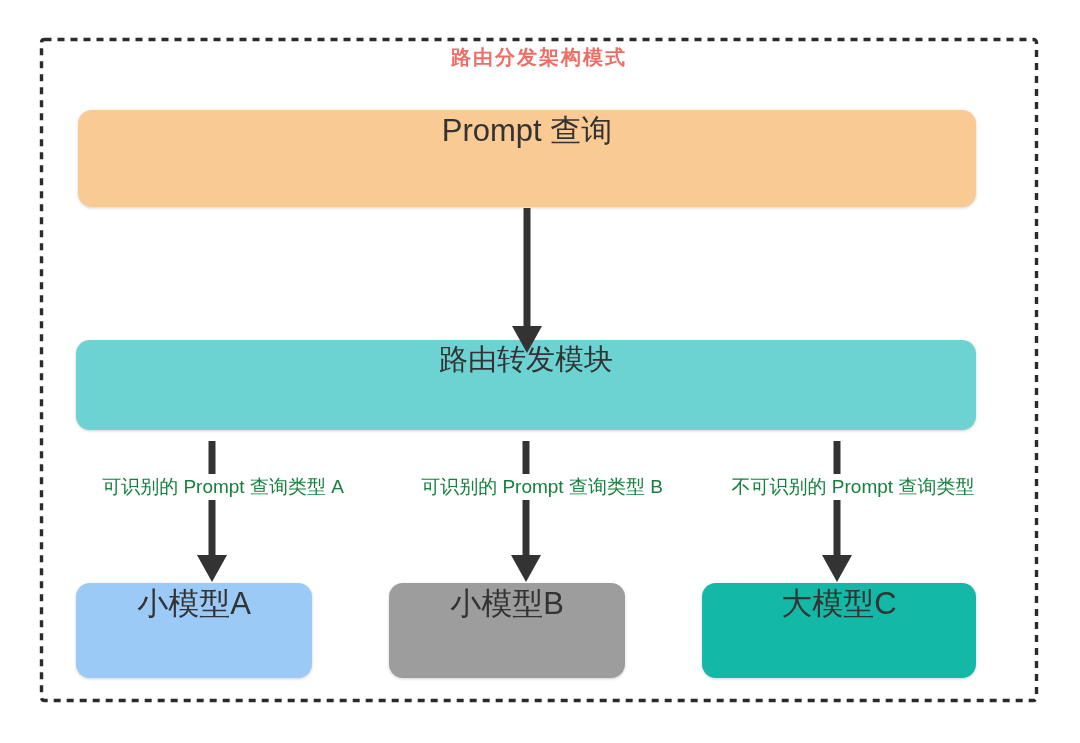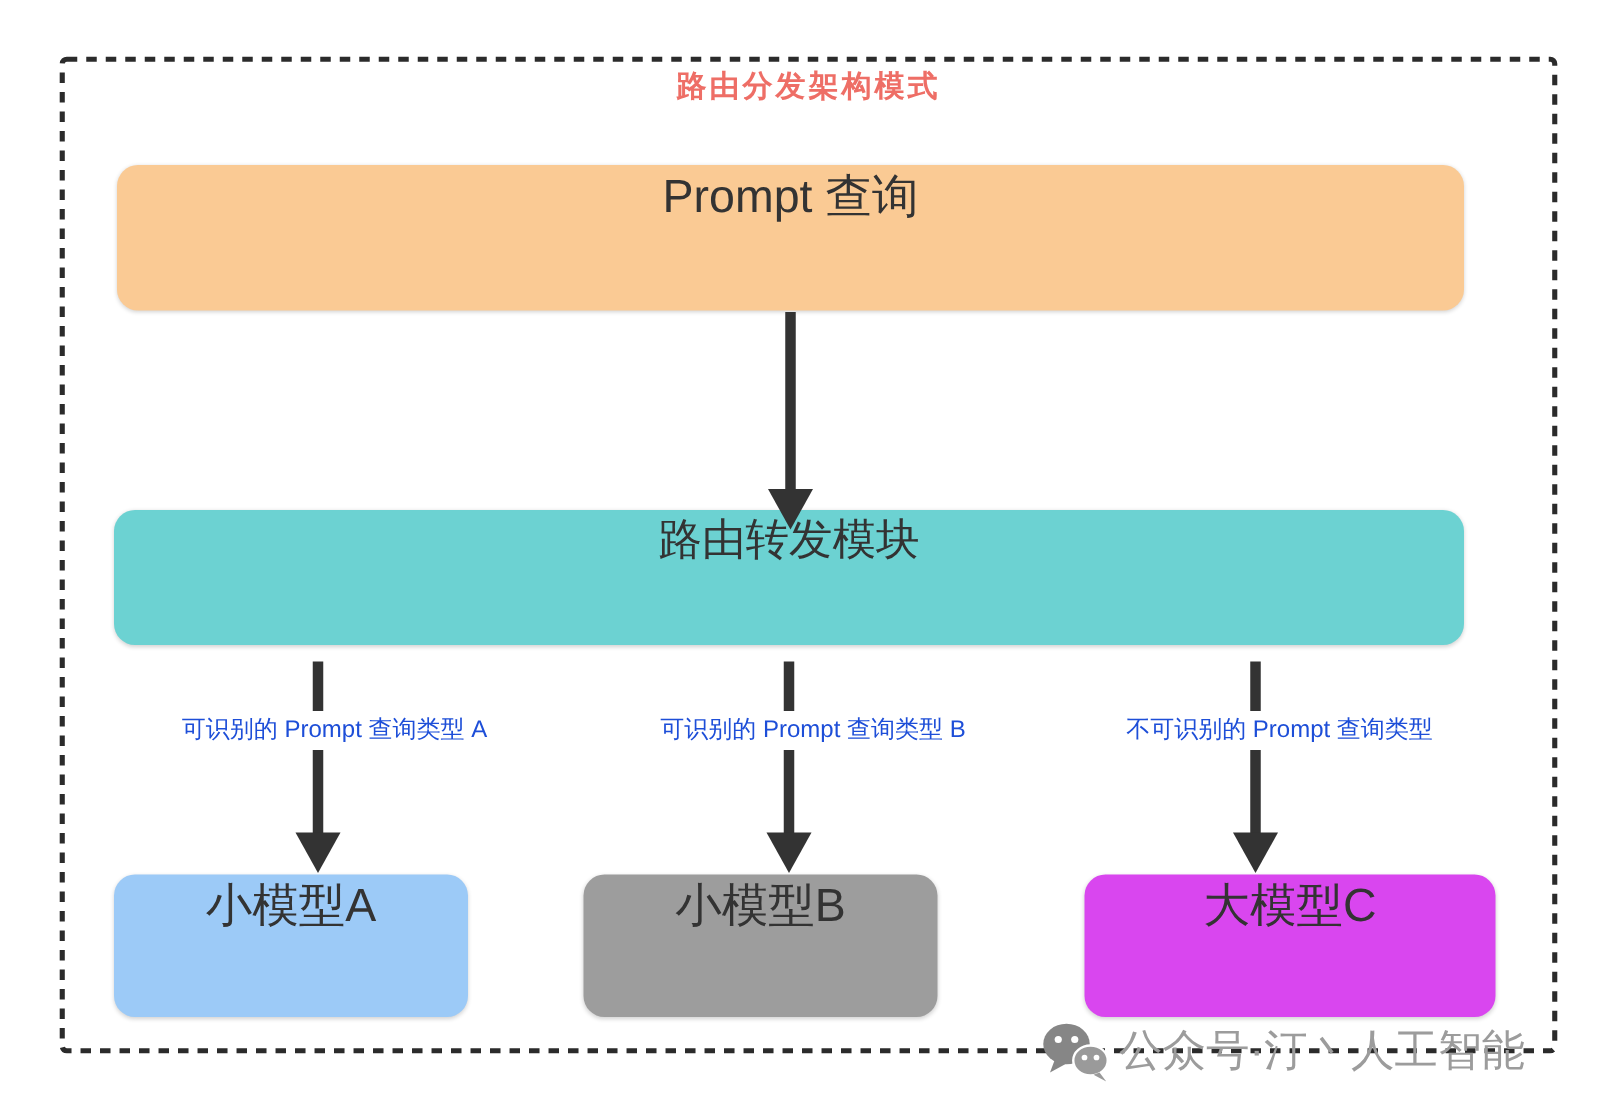--- a/index.html
+++ b/index.html
@@ -27,27 +27,27 @@
     display:flex;align-items:flex-start;justify-content:center;
     font-weight:normal;color:#333333;
     box-shadow:0 1px 3px rgba(0,0,0,0.18);
     z-index:2;
   }
   .box-prompt{left:78px;top:110px;width:898px;height:97px;background:#FACA94;font-size:31px;}
   .box-router{left:76px;top:340px;width:900px;height:90px;background:#6CD2D2;font-size:29px;}
   .box-model{top:583px;height:95px;font-size:31px;}
   .box-model-a{left:76px;width:236px;background:#9CCAF7;}
   .box-model-b{left:389px;width:236px;background:#9D9D9D;}
-  .box-model-c{left:723px;width:274px;background:#d946ef;}
+  .box-model-c{left:702px;width:274px;background:#14b8a6;}
   .edge-label{
     position:absolute;top:474px;
     transform:translateX(-50%);
     background:#ffffff;
     padding:1px 5px;
-    font-size:16px;line-height:24px;color:#1d4ed8;
+    font-size:19px;line-height:24px;color:#15803d;
     white-space:nowrap;
     z-index:4;
   }
   .edge-label-a{left:223px;}
   .edge-label-b{left:542px;}
   .edge-label-c{left:853px;}
   .watermark{
     position:absolute;left:694px;top:680px;
     display:flex;align-items:center;gap:6px;
     color:#9C9C9C;font-size:29px;line-height:42px;
@@ -101,27 +101,14 @@
   </div>
 
   <div class="box box-model box-model-c">
     <span>大模型C</span>
   </div>
 
   <div class="edge-label edge-label-a">可识别的 Prompt 查询类型 A</div>
   <div class="edge-label edge-label-c">不可识别的 Prompt 查询类型</div>
   <div class="edge-label edge-label-b">可识别的 Prompt 查询类型 B</div>
 
-  <div class="watermark">
-    <svg class="wicon" viewBox="0 0 46 42">
-      <ellipse cx="17" cy="16" rx="15.5" ry="13.5" fill="#868686"></ellipse>
-      <polygon points="9,27 6,35 17,29" fill="#868686"></polygon>
-      <circle cx="11.5" cy="13" r="2.4" fill="#ffffff"></circle>
-      <circle cx="22.5" cy="13" r="2.4" fill="#ffffff"></circle>
-      <ellipse cx="33" cy="27" rx="11.5" ry="10" fill="#9A9A9A" stroke="#ffffff" stroke-width="1.6"></ellipse>
-      <polygon points="39,35 43.5,41 35,36.5" fill="#9A9A9A"></polygon>
-      <circle cx="29" cy="25" r="1.9" fill="#ffffff"></circle>
-      <circle cx="37" cy="25" r="1.9" fill="#ffffff"></circle>
-    </svg>
-    <span>公众号·汀丶人工智能</span>
-  </div>
 
 </div>
 
 </body></html>

